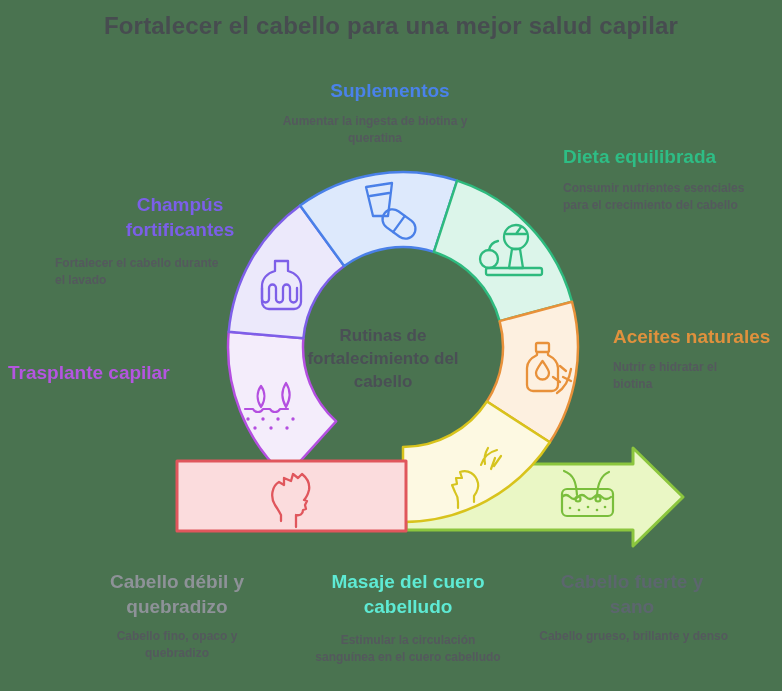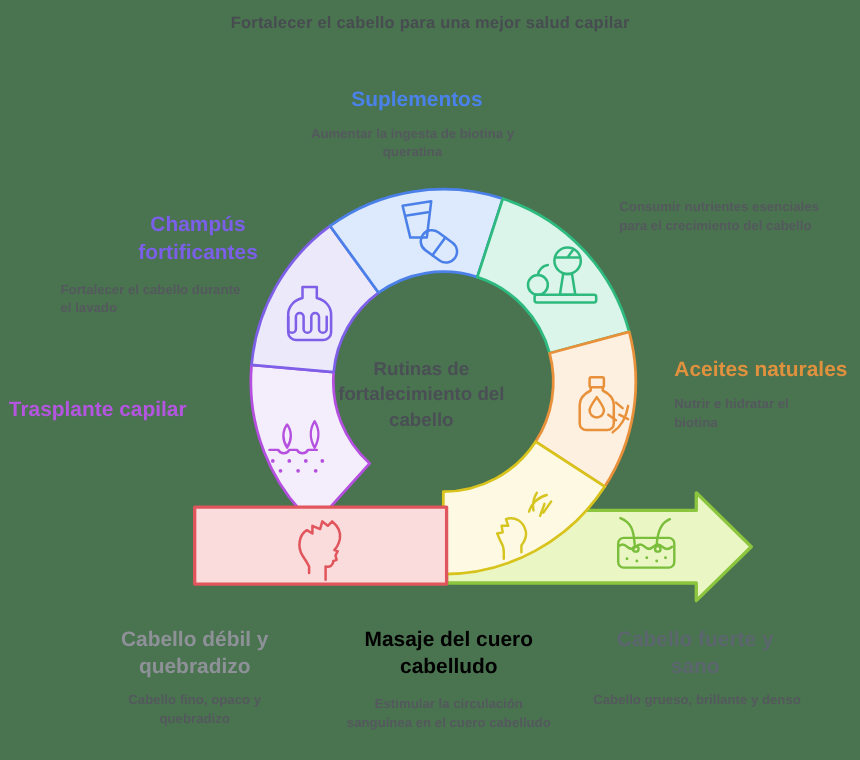--- a/index.html
+++ b/index.html
@@ -6,38 +6,38 @@
   .stage{
     position:relative;
     width:782px;height:691px;
     background:#4a7350;
     font-family:"Liberation Sans", sans-serif;
     overflow:hidden;
   }
   .stage *{box-sizing:border-box;}
   .title{
     position:absolute;left:0;top:12px;width:782px;
-    text-align:center;font-size:15px;font-weight:700;color:#474c50;
+    text-align:center;font-size:24px;font-weight:700;color:#474c50;
     letter-spacing:.2px;
   }
   .seclabel{position:absolute;font-size:19px;font-weight:700;line-height:1.3;}
   .secdesc{position:absolute;font-size:12px;font-weight:700;line-height:1.45;color:#54595d;}
-  .lbl-suplementos{left:264px;top:79px;width:230px;text-align:center;color:#4a82ea;}
+  .lbl-suplementos{left:275px;top:79px;width:230px;text-align:center;color:#4a82ea;}
   .desc-suplementos{left:272px;top:113px;width:206px;text-align:center;}
   .lbl-dieta{left:563px;top:145px;width:215px;text-align:left;color:#2ebd85;}
   .desc-dieta{left:563px;top:180px;width:190px;text-align:left;}
   .lbl-champus{left:95px;top:193px;width:170px;text-align:center;color:#7b5fe8;}
   .desc-champus{left:55px;top:255px;width:172px;}
   .lbl-trasplante{left:8px;top:361px;width:170px;text-align:left;color:#b455e0;}
   .desc-trasplante{left:4px;top:396px;width:166px;text-align:right;}
   .lbl-aceites{left:613px;top:325px;width:168px;text-align:left;color:#e0913d;}
   .desc-aceites{left:613px;top:359px;width:140px;text-align:left;}
   .lbl-debil{left:86px;top:570px;width:182px;text-align:center;color:#8e9298;}
   .desc-debil{left:86px;top:628px;width:182px;text-align:center;}
-  .lbl-masaje{left:317px;top:570px;width:182px;text-align:center;color:#000000;}
+  .lbl-masaje{left:317px;top:570px;width:182px;text-align:center;color:#5eead4;}
   .desc-masaje{left:312px;top:632px;width:192px;text-align:center;}
   .lbl-fuerte{left:540px;top:570px;width:184px;text-align:center;color:#5c666e;}
   .desc-fuerte{left:536px;top:628px;width:192px;text-align:right;}
   .center-label{
     position:absolute;left:306px;top:325px;width:154px;
     text-align:center;font-size:17px;font-weight:700;color:#4a4f55;line-height:1.35;
   }
   svg.diagram{position:absolute;left:0;top:0;}
 </style>
 </head>
@@ -129,20 +129,21 @@
         <circle cx="605" cy="507" r="1.3"></circle>
       </g>
     </g>
   </svg>
 
   <div class="center-label">Rutinas de fortalecimiento del cabello</div>
 
   <div class="seclabel lbl-suplementos">Suplementos</div>
   <div class="secdesc desc-suplementos">Aumentar la ingesta de biotina y queratina</div>
 
+  <div class="seclabel lbl-dieta">Dieta equilibrada</div>
   <div class="secdesc desc-dieta">Consumir nutrientes esenciales para el crecimiento del cabello</div>
 
   <div class="seclabel lbl-champus">Champús fortificantes</div>
   <div class="secdesc desc-champus">Fortalecer el cabello durante el lavado</div>
 
   <div class="seclabel lbl-aceites">Aceites naturales</div>
   <div class="secdesc desc-aceites">Nutrir e hidratar el biotina</div>
 
   <div class="seclabel lbl-trasplante">Trasplante capilar</div>
 

